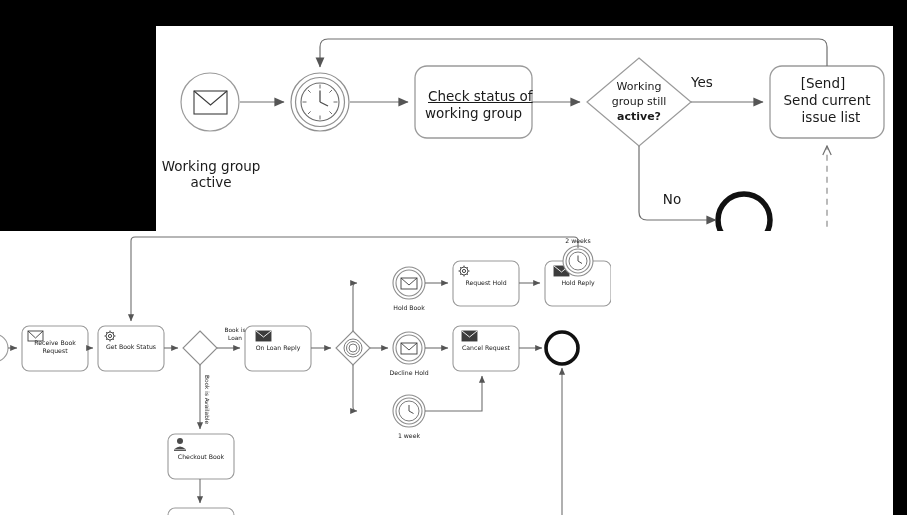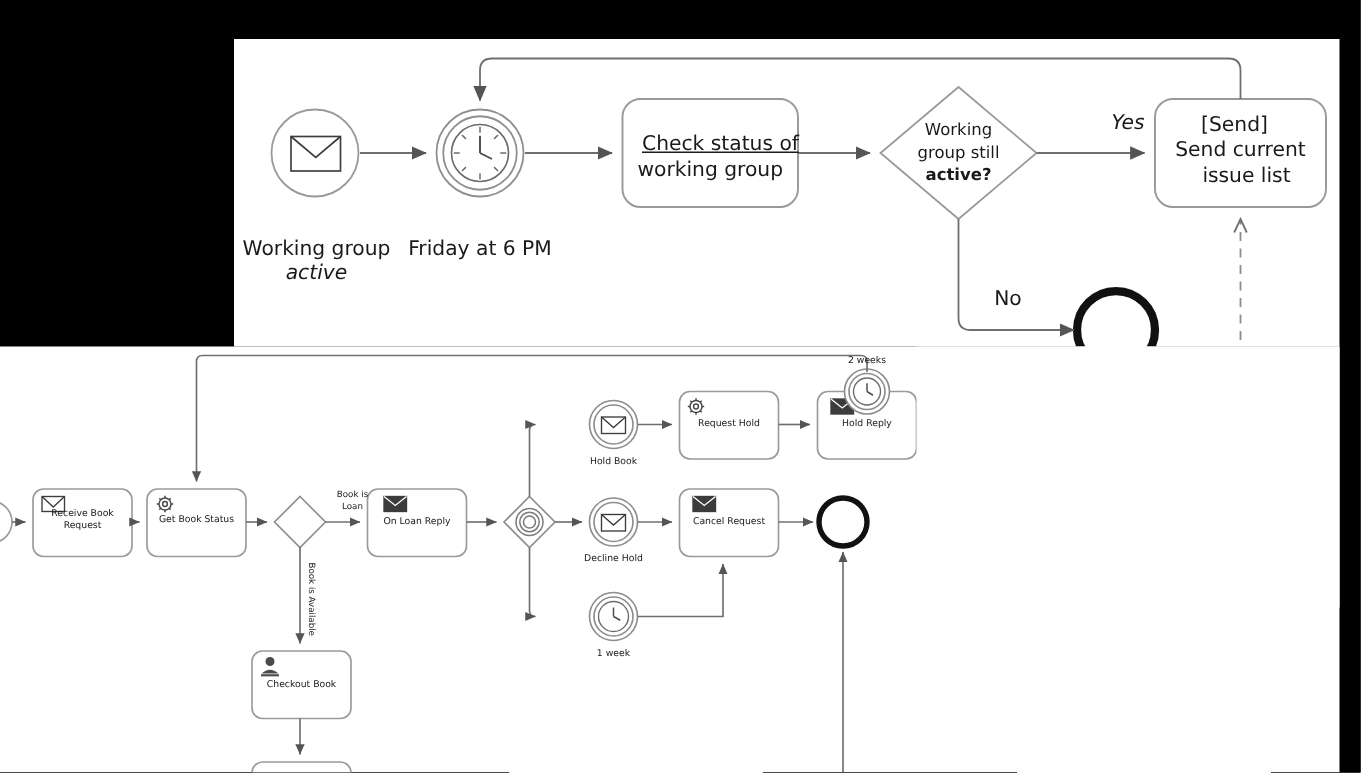--- a/index.html
+++ b/index.html
@@ -84,32 +84,31 @@
       </g>
 
       <g>
         <path d="M559,283 L601,283 L615,297 L615,365 L559,365 z" fill="#fff" stroke="#6b6b6b" stroke-width="1.2"></path>
         <path d="M601,283 L601,297 L615,297" fill="none" stroke="#6b6b6b" stroke-width="1.2"></path>
       </g>
       <path d="M615,325 L660,325 Q671,325 671,314 L671,120" fill="none" stroke="#8d8d8d" stroke-width="1.2" stroke-dasharray="6,5" marker-end="url(#arOpen)"></path>
     </svg>
 
     <div class="txt lbl-lg" style="left:0px;top:133px;width:110px;">Working group</div>
-    <div class="txt lbl-lg" style="left:0px;top:149px;width:110px;font-style:italic;">active</div>
-
-    <div class="txt lbl-lg" style="left:104px;top:133px;width:120px;">Friday at 6 PM</div>
+    <div class="txt lbl-lg" style="left:0px;top:149px;width:110px;">active</div>
+
 
     <div class="txt lbl-lg" style="left:272px;top:63px;width:98px;text-decoration:underline;">Check status of</div>
     <div class="txt lbl-lg" style="left:259px;top:80px;width:117px;">working group</div>
 
     <div class="txt lbl-md" style="left:433px;top:55px;width:100px;">Working</div>
     <div class="txt lbl-md" style="left:433px;top:70px;width:100px;">group still</div>
     <div class="txt lbl-md" style="left:433px;top:85px;width:100px;font-weight:bold;">active?</div>
 
-    <div class="txt lbl-lg" style="left:561px;top:49px;width:70px;font-style:italic;">Yes</div>
+    <div class="txt lbl-lg" style="left:511px;top:49px;width:70px;">Yes</div>
     <div class="txt lbl-lg" style="left:483px;top:166px;width:66px;">No</div>
 
     <div class="txt lbl-lg" style="left:614px;top:50px;width:106px;">[Send]</div>
     <div class="txt lbl-lg" style="left:614px;top:67px;width:114px;">Send current</div>
     <div class="txt lbl-lg" style="left:614px;top:84px;width:122px;">issue list</div>
 
     <div class="txt lbl-lg" style="left:559px;top:305px;width:56px;">Issue</div>
     <div class="txt lbl-lg" style="left:559px;top:322px;width:56px;">list</div>
   </div>
 

